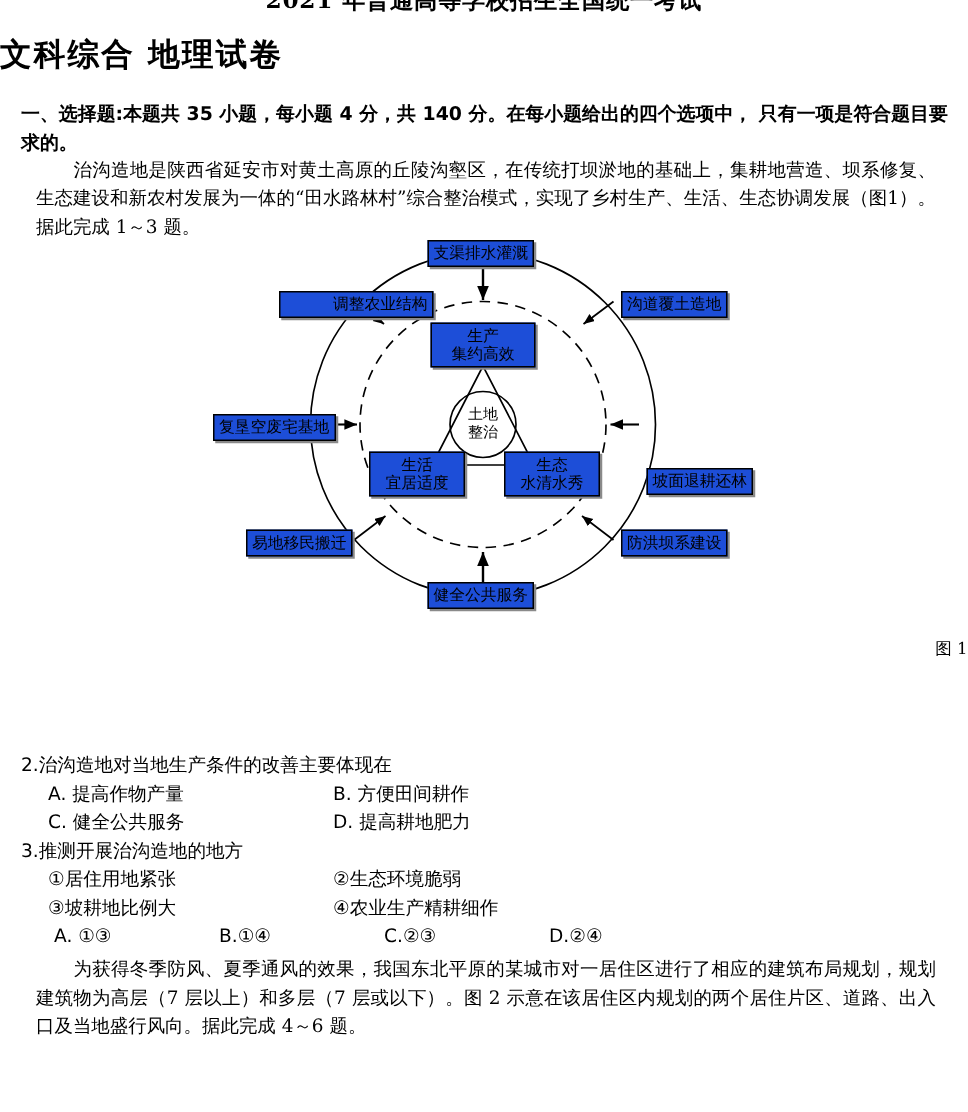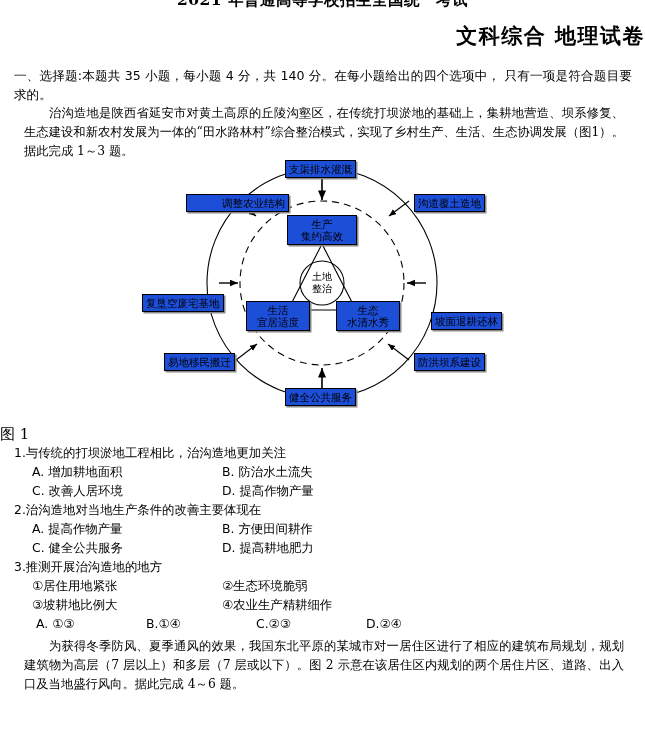--- a/index.html
+++ b/index.html
@@ -36,34 +36,34 @@
     white-space: nowrap;
     overflow: hidden;
     height: 18px;
     line-height: 20px;
   }
   .title-main {
     position: absolute;
     top: 22px;
     left: 0;
     width: 645px;
-    text-align: right;
+    text-align: left;
     font-size: 21px;
     font-weight: bold;
     letter-spacing: 1.5px;
     font-family: "DejaVu Serif", "Liberation Serif", serif;
   }
 
   .section-head {
     position: absolute;
     top: 67px;
     left: 14px;
     width: 618px;
     font-size: 12.6px;
-    font-weight: normal;
+    font-weight: bold;
     line-height: 18.5px;
     text-align: justify;
     letter-spacing: 0px;
     font-family: "DejaVu Sans", "Liberation Sans", sans-serif;
   }
 
   .para {
     position: absolute;
     font-size: 12.3px;
     line-height: 19px;
@@ -89,22 +89,22 @@
     top: 160px;
     left: 0;
     width: 645px;
     height: 285px;
   }
   .fig-caption {
     position: absolute;
     top: 425px;
     left: 0;
     width: 645px;
-    text-align: left;
-    font-size: 15px;
+    text-align: right;
+    font-size: 11px;
     font-family: "DejaVu Serif", "Liberation Serif", serif;
   }
   .dlabel {
     position: absolute;
     border: 1px solid #000;
     background: #1d4ed8;
     box-shadow: 1.5px 1.5px 0 #8a8a8a;
     font-size: 10.5px;
     line-height: 13px;
     padding: 1.5px 3px;
@@ -188,21 +188,21 @@
       <line x1="322" y1="235" x2="322" y2="208" stroke="#000" stroke-width="1.6" marker-end="url(#arrow)"></line>
     </svg>
 
     
     <div class="dlabel" style="left:285px; top:0px;">支渠排水灌溉</div>
 
     <div class="dlabel" style="left:186px; top:34px;padding-left:35px;">调整农业结构</div>
 
     <div class="dlabel" style="left:414px; top:34px;">沟道覆土造地</div>
 
-    <div class="dlabel" style="left:142px; top:116px;margin-top:18px;">复垦空废宅基地</div>
+    <div class="dlabel" style="left:142px; top:116px;">复垦空废宅基地</div>
 
     <div class="dlabel" style="left:431px; top:116px;margin-top:36px;">坡面退耕还林</div>
 
     <div class="dlabel" style="left:164px; top:193px;">易地移民搬迁</div>
 
     <div class="dlabel" style="left:414px; top:193px;">防洪坝系建设</div>
 
     <div class="dlabel" style="left:285px; top:228px;">健全公共服务</div>
 
     
@@ -224,29 +224,20 @@
     
     <div style="position:absolute; left:302px; top:111px; width:40px; text-align:center;
                 font-size:10px; line-height:11.5px; font-family:'DejaVu Sans','Liberation Sans',sans-serif;">
       <span>土地</span><br>
       <span>整治</span>
     </div>
   </div>
 
   <div class="fig-caption">图 1</div>
 
-  <div class="qblock" style="top:443px;">
-    <div class="qstem">1.与传统的打坝淤地工程相比，治沟造地更加关注</div>
-    <div class="qopts">
-      <span class="opt">A. 增加耕地面积</span><span class="opt">B. 防治水土流失</span>
-    </div>
-    <div class="qopts">
-      <span class="opt">C. 改善人居环境</span><span class="opt">D. 提高作物产量</span>
-    </div>
-  </div>
 
   <div class="qblock" style="top:500px;">
     <div class="qstem">2.治沟造地对当地生产条件的改善主要体现在</div>
     <div class="qopts">
       <span class="opt">A. 提高作物产量</span><span class="opt">B. 方便田间耕作</span>
     </div>
     <div class="qopts">
       <span class="opt">C. 健全公共服务</span><span class="opt">D. 提高耕地肥力</span>
     </div>
   </div>

